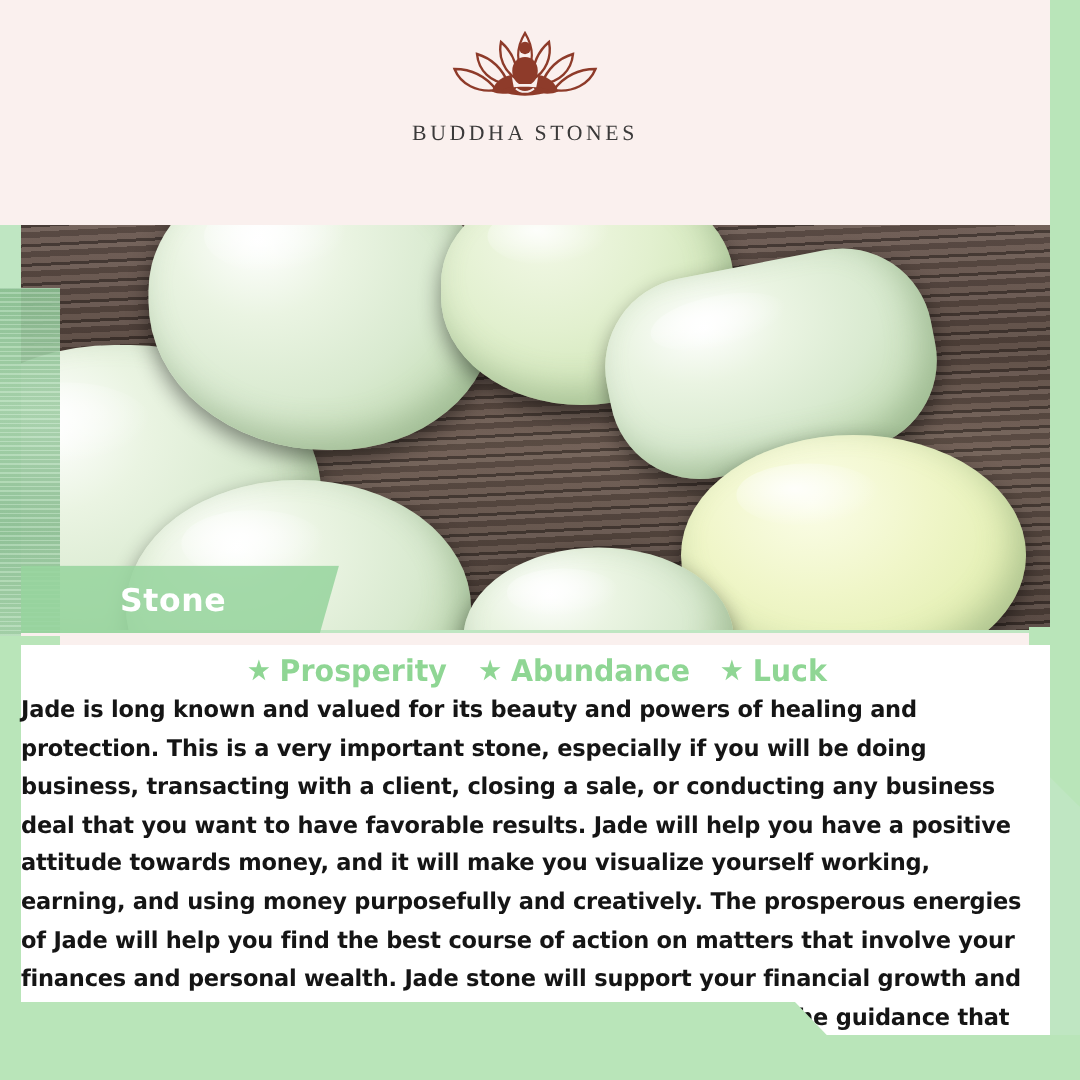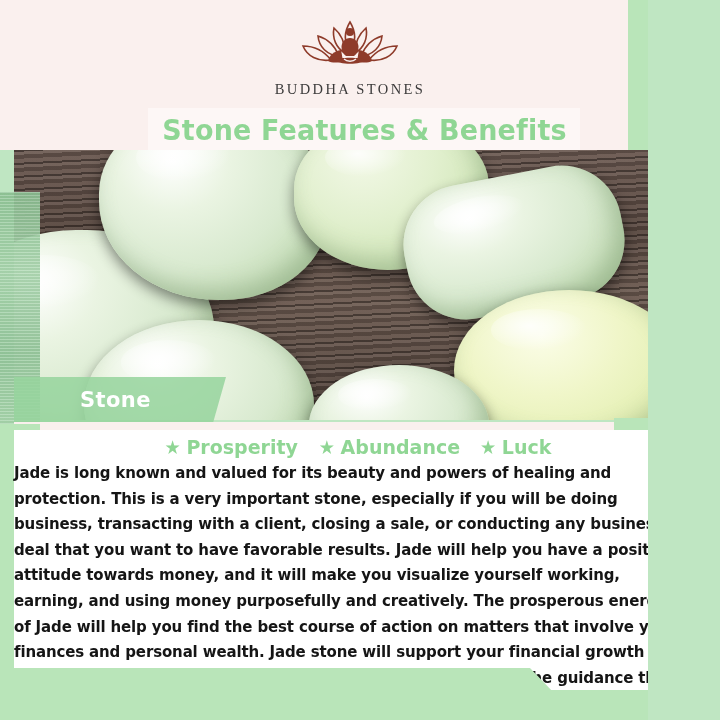--- a/index.html
+++ b/index.html
@@ -6,21 +6,21 @@
 
   body {
     width: 720px; height: 720px;
     font-family: "Liberation Sans", sans-serif;
     background: #bfe6c2;
     overflow: hidden;
   }
 
   #page {
     position: relative;
-    width: 648px; height: 720px;
+    width: 720px; height: 720px;
     background: #bfe6c2;
     overflow: hidden;
     padding-left: 12px;
   }
 
   
   .cream-top {
     position: absolute;
     left: 0; top: 0;
     width: 700px; height: 150px;
@@ -246,23 +246,20 @@
         <path d="M65 22 C60 22 56.5 26 56.5 31 C56.5 35 58 38 61 40 L69 40 C72 38 73.5 35 73.5 31 C73.5 26 70 22 65 22 Z"></path>
         <path d="M56 34 C49 35 44 40 43 45 C47 47 53 47 58 45 Z"></path>
         <path d="M74 34 C81 35 86 40 87 45 C83 47 77 47 72 45 Z"></path>
         <path d="M49 44 C55 41 75 41 81 44 C76 49 54 49 49 44 Z"></path>
       </g>
       <path d="M59 43 C62 46 68 46 71 43" fill="none" stroke="#f6eceb" stroke-width="1.3"></path>
     </svg>
     <div class="brand-name">BUDDHA STONES</div>
   </div>
 
-  <div class="title-band">
-    <div class="title-text">Stone Features &amp; Benefits</div>
-  </div>
 
   <div class="photo">
     <div class="wood"></div>
     <div class="stone" style="left:-70px; top:80px; width:270px; height:210px; border-radius:50% 48% 52% 50%;"></div>
     <div class="stone" style="left:85px; top:-40px; width:230px; height:190px; border-radius:44% 50% 46% 52%;"></div>
     <div class="stone" style="left:280px; top:-30px; width:195px; height:150px; border-radius:48% 46% 54% 50%; background:radial-gradient(ellipse at 35% 25%,#f2f8e6 0%,#e2f0cf 40%,#cfe5b6 75%,#b5d39c 100%);"></div>
     <div class="stone" style="left:70px; top:170px; width:230px; height:170px; border-radius:50%;"></div>
     <div class="stone" style="left:390px; top:25px; width:220px; height:135px; border-radius:60px/60px; transform:rotate(-11deg);"></div>
     <div class="stone" style="left:440px; top:140px; width:230px; height:160px; border-radius:50%; background:radial-gradient(ellipse at 38% 28%,#fbfde8 0%,#f0f6c9 38%,#e3efb2 72%,#cde09a 100%);"></div>
     <div class="stone" style="left:295px; top:215px; width:180px; height:120px; border-radius:50%;"></div>

